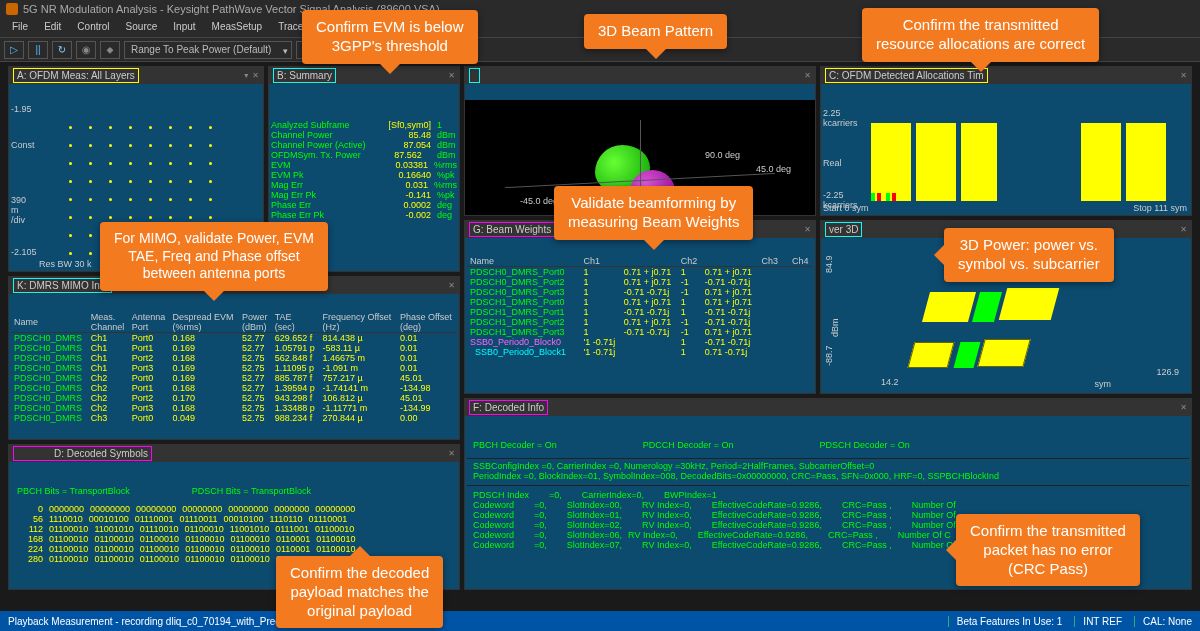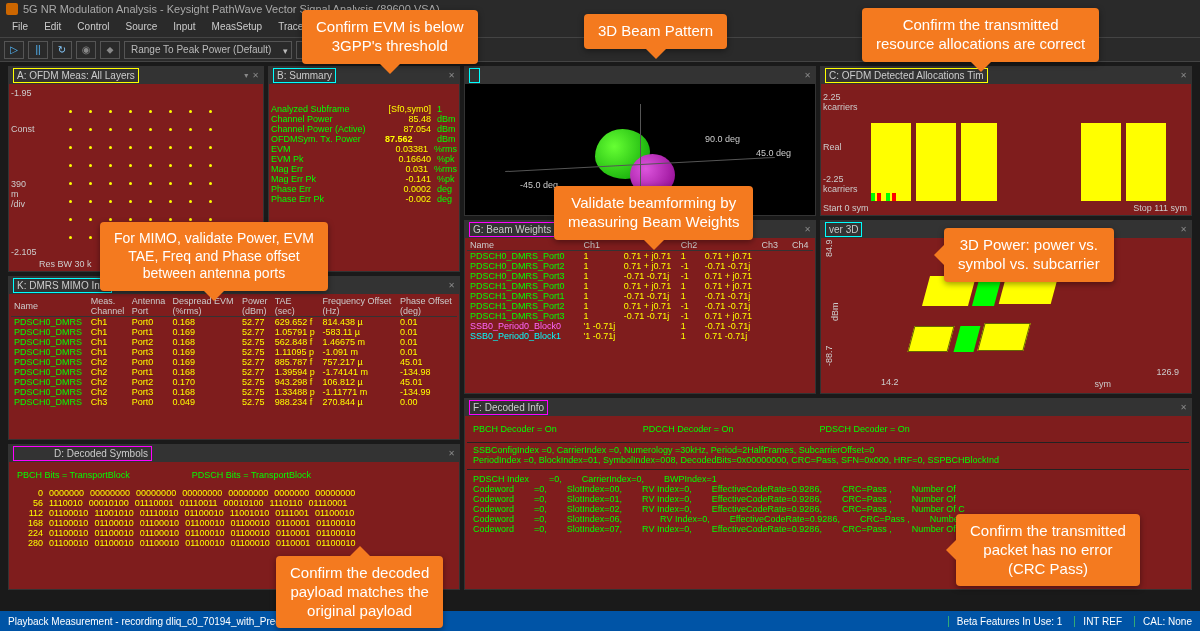--- a/index.html
+++ b/index.html
@@ -69,24 +69,25 @@
   }
   .dropdown::after { content:"▾"; position:absolute; right:4px; top:1px; font-size:9px;}
   
   .workspace {
     position: relative;
     width: 100%;
     height: 548px;
   }
   .panel {
     position: absolute;
-    background: #7f1d1d;
+    background: #0c4a6e;
     border: 1px solid #333;
     display:flex;
     flex-direction:column;
+    gap:16px;
   }
   .panel-header {
     height: 17px;
     background: #333;
     font-size: 10px;
     padding: 1px 4px;
     display:flex;
     align-items:center;
     justify-content:space-between;
   }
@@ -100,21 +101,21 @@
   }
   .yellow-border .panel-header .htxt { border:1px solid #ff0; }
   .magenta-border .panel-header .htxt { border:1px solid #f0f; }
   .cyan-border .panel-header .htxt { border:1px solid #0ff; }
   .hdr-icons { display:flex; gap:4px; color:#888; font-size:8px;}
   
   .row { display:flex; gap:6px; white-space:nowrap;}
   .g { color:#0f0;}
   .y { color:#ff0;}
   .m { color:#f6f;}
-  .c { color:#0ff;}
+  .c { color:#0ff;text-align:center;}
   .w { color:#ccc;}
   
   table { border-collapse:collapse; width:100%; font-size:9px;}
   th,td { padding:0 3px; text-align:left; white-space:nowrap;}
   th { color:#ccc; font-weight:normal; border-bottom:1px solid #333;}
   td.y { color:#ff0;} td.g { color:#0f0;} td.m {color:#f6f;} td.c{color:#0ff;}
   
   .callout {
     position:absolute;
     background:#f47a1f;
@@ -289,21 +290,21 @@
           <span class="y" style="width:46px;display:inline-block;text-align:right;">85.48</span> 
           <span class="g">dBm</span>
         </div>
         <div class="row">
           <span class="g" style="width:108px;display:inline-block;">Channel Power (Active) </span>
           <span class="y" style="width:46px;display:inline-block;text-align:right;">87.054</span> 
           <span class="g">dBm</span>
         </div>
         <div class="row">
           <span class="g" style="width:108px;display:inline-block;">OFDMSym. Tx. Power</span>
-          <span class="y" style="width:46px;display:inline-block;text-align:left;font-weight:bold;">87.562</span> 
+          <span class="y" style="width:46px;display:inline-block;text-align:center;">87.562</span> 
           <span class="g">dBm</span>
         </div>
         <div class="row">
           <span class="g" style="width:108px;display:inline-block;">EVM </span>
           <span class="y" style="width:46px;display:inline-block;text-align:right;">0.03381</span> 
           <span class="g">%rms</span>
         </div>
         <div class="row">
           <span class="g" style="width:108px;display:inline-block;">EVM Pk </span>
           <span class="y" style="width:46px;display:inline-block;text-align:right;">0.16640</span> 
@@ -763,21 +764,21 @@
           <span style="margin-right:14px;">=0,</span>
           <span style="margin-right:14px;">SlotIndex=02,</span>
           <span style="margin-right:14px;">RV Index=0,</span>
           <span style="margin-right:14px;">EffectiveCodeRate=0.9286,</span>
           <span style="margin-right:14px;">CRC=Pass ,</span>
           <span style="margin-right:14px;">Number Of C</span>
         </div>
         <div class="row g" style="margin-left:6px;">
           <span style="margin-right:14px;">Codeword</span>
           <span style="margin-right:14px;">=0,</span>
-          <span style="margin-right:32px;">SlotIndex=06,</span>
+          <span style="margin-right:0;">SlotIndex=06,</span>
           <span style="margin-right:14px;">RV Index=0,</span>
           <span style="margin-right:14px;">EffectiveCodeRate=0.9286,</span>
           <span style="margin-right:14px;">CRC=Pass ,</span>
           <span style="margin-right:14px;">Number Of C</span>
         </div>
         <div class="row g" style="margin-left:6px;">
           <span style="margin-right:14px;">Codeword</span>
           <span style="margin-right:14px;">=0,</span>
           <span style="margin-right:14px;">SlotIndex=07,</span>
           <span style="margin-right:14px;">RV Index=0,</span>

